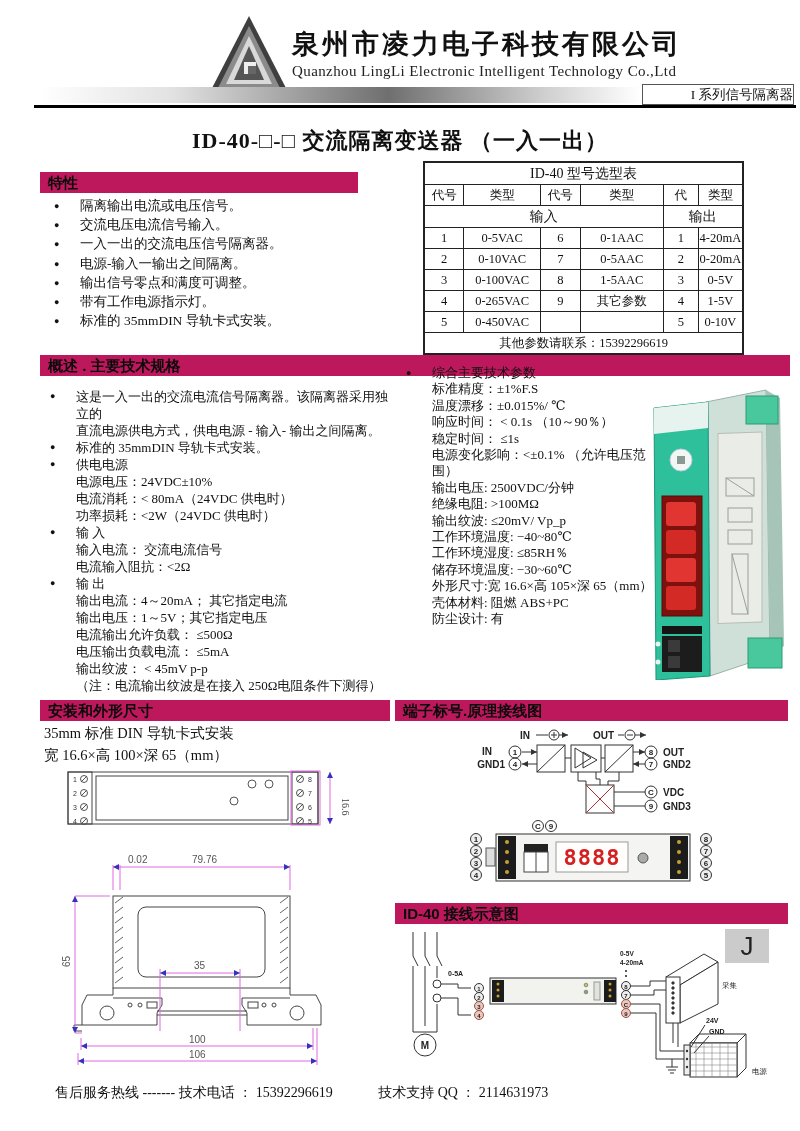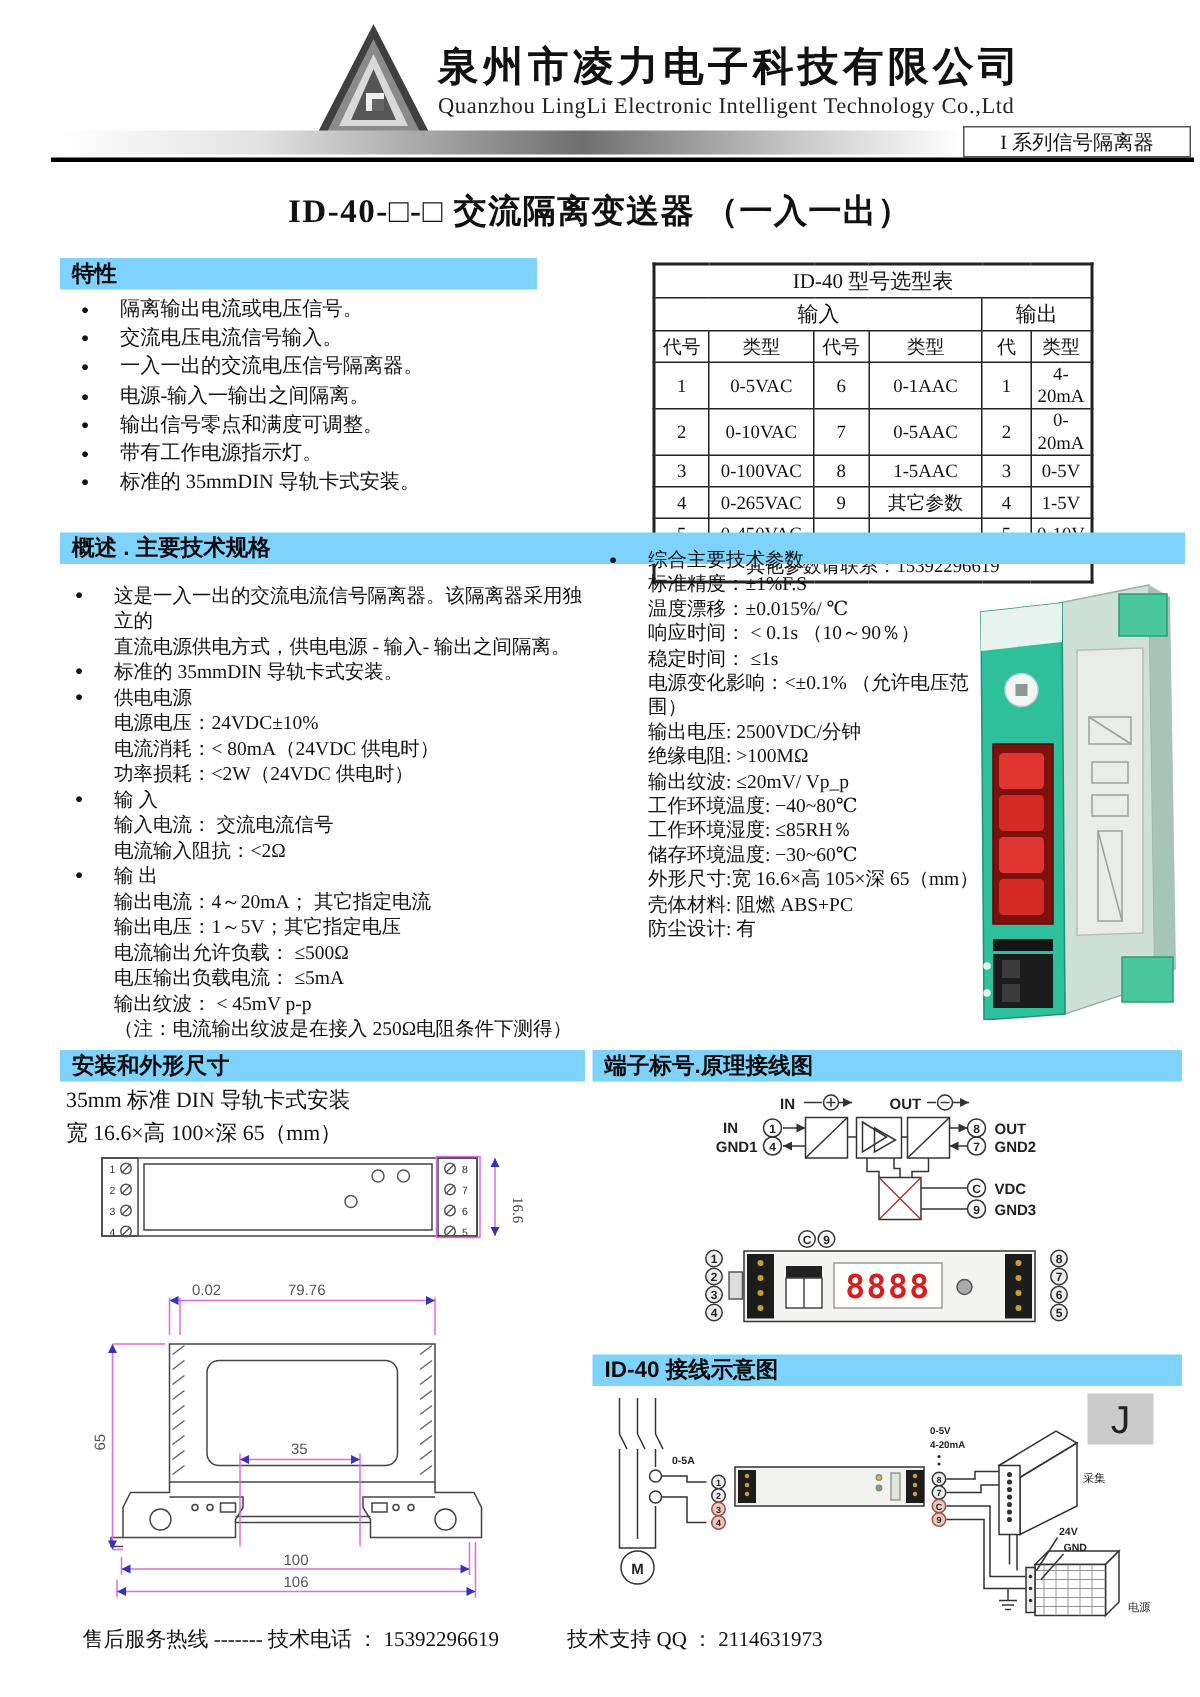--- a/index.html
+++ b/index.html
@@ -6,38 +6,38 @@
   #page{position:relative;width:800px;height:1131px;background:#ffffff;overflow:hidden;
         font-family:"Liberation Serif","DejaVu Serif",serif;color:#111;border-radius:27px;}
   .abs{position:absolute;}
 
   
   .company-cn{left:292px;top:26px;font-size:27px;font-weight:bold;letter-spacing:3px;}
   .company-en{left:292px;top:63px;font-size:15px;color:#222;letter-spacing:.4px;}
   .band{left:40px;top:87px;width:600px;height:16px;
         background:linear-gradient(90deg,#ffffff 0%,#e2e2e2 22%,#6f6f6f 58%,#cfcfcf 84%,#ffffff 100%);}
   .series-badge{left:642px;top:84px;width:150px;height:19px;border:1px solid #555;background:#fff;
-        font-size:13.5px;text-align:center;line-height:19px;}
+        font-size:13.5px;text-align:right;line-height:19px;}
   .black-rule{left:34px;top:105px;width:762px;height:3px;background:#000;}
 
   
   .doc-title{left:0;top:126px;width:800px;text-align:center;font-size:22px;font-weight:bold;letter-spacing:1px;}
 
   
-  .bar{background:#7dd3fc;color:#0a0a0a;font-weight:bold;font-size:15px;line-height:21px;height:21px;
+  .bar{background:#be185d;color:#0a0a0a;font-weight:bold;font-size:15px;line-height:21px;height:21px;
        padding-left:8px;font-family:"Liberation Sans","DejaVu Sans",sans-serif;box-sizing:border-box;}
 
   
   .feat-list{left:50px;top:196px;width:340px;font-size:13.5px;}
   .feat-item{position:relative;padding-left:30px;line-height:19.2px;}
   .feat-item::before{content:"●";position:absolute;left:4px;top:1px;font-size:9px;}
 
   
-  .sel-table{left:423px;top:175px;width:294px;border-collapse:collapse;table-layout:fixed;
-             font-size:12.5px;text-align:center;margin-left:12px;}
+  .sel-table{left:423px;top:161px;width:321px;border-collapse:collapse;table-layout:fixed;
+             font-size:12.5px;text-align:center;}
   .sel-table td,.sel-table th{border:1px solid #222;height:20px;padding:0;font-weight:normal;overflow:hidden;}
   .sel-table .tt{font-size:14px;height:21px;}
   .sel-table{border:2px solid #222;}
 
   
   .spec-col{font-size:13px;line-height:17px;}
   .blk{position:relative;padding-left:28px;}
   .blk .b::before{content:"●";position:absolute;left:2px;font-size:9px;}
 
   
@@ -93,30 +93,30 @@
         <col style="width:12.5%">
         <col style="width:26%">
         <col style="width:11%">
         <col style="width:14%">
       </colgroup>
     <tbody>
         <tr>
           <td class="tt" colspan="6">ID-40 型号选型表</td>
         </tr>
     <tr>
-      <td colspan="4" class="tt">输入</td>
-      <td colspan="2" class="tt">输出</td>
-    </tr>
-    <tr>
       <td>代号</td>
       <td>类型</td>
       <td>代号</td>
       <td>类型</td>
       <td>代</td>
       <td>类型</td>
+    </tr>
+    <tr>
+      <td colspan="4" class="tt">输入</td>
+      <td colspan="2" class="tt">输出</td>
     </tr>
     <tr>
       <td>1</td>
           <td>0-5VAC</td>
       <td>6</td>
           <td>0-1AAC</td>
       <td>1</td>
           <td>4-20mA</td>
     </tr>
     <tr>

